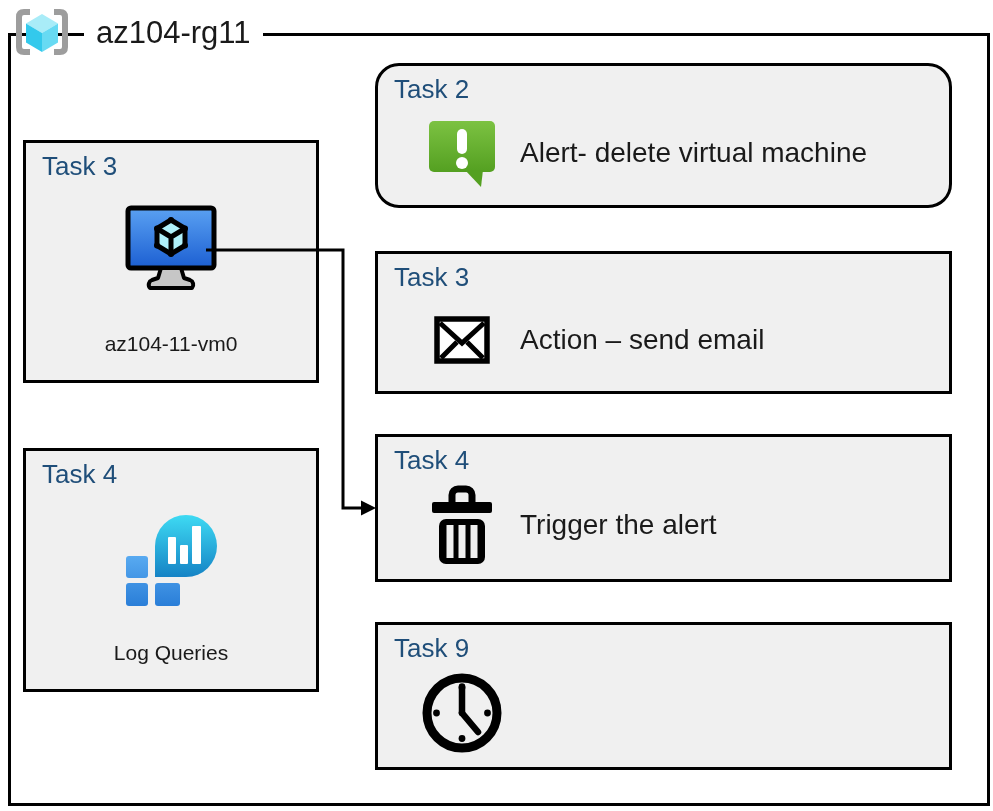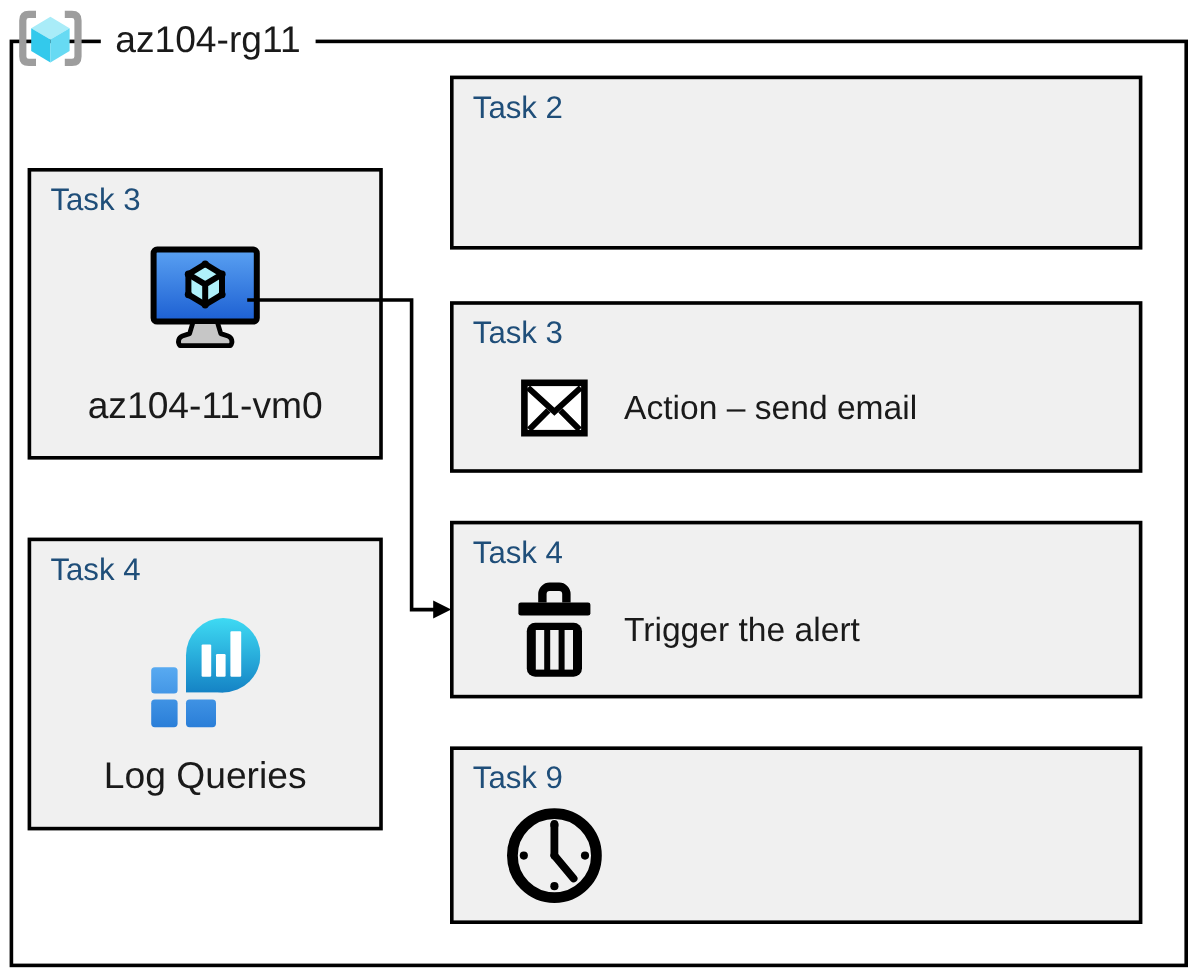--- a/index.html
+++ b/index.html
@@ -27,30 +27,30 @@
     position:absolute; background:#f0f0f0; border:3px solid #000;
     box-sizing:border-box;
   }
   .task-title {
     position:absolute; top:8px; left:16px;
     font-size:26px; color:#1f4e79; white-space:nowrap;
   }
 
   .box-task1 { left:23px;  top:140px; width:296px; height:243px; }
   .box-task6 { left:23px;  top:448px; width:296px; height:244px; }
-  .box-task2 { left:375px; top:63px;  width:577px; height:145px; }
+  .box-task2 { left:375px; top:63px;  width:577px; height:145px;border-radius:24px; }
   .box-task3 { left:375px; top:251px; width:577px; height:143px;text-align:center; }
   .box-task4 { left:375px; top:434px; width:577px; height:148px;padding-left:48px; }
   .box-task5 { left:375px; top:622px; width:577px; height:148px; }
 
   
   .center-icon { position:absolute; left:50%; transform:translateX(-50%); top:62px; }
   .bottom-label {
     position:absolute; bottom:24px; left:0; right:0; text-align:center;
-    font-size:31px; color:#1a1a1a; white-space:nowrap;
+    font-size:21px; color:#1a1a1a; white-space:nowrap;
   }
 
   
   .rrow {
     position:absolute; left:36px; right:8px; top:38px; bottom:4px;
     display:flex; align-items:center;
   }
   .icon-slot { width:96px; display:flex; justify-content:center; flex-shrink:0; }
   .rlabel { margin-left:10px; font-size:28px; color:#1a1a1a; white-space:nowrap; }
 
@@ -124,20 +124,37 @@
       <rect x="1" y="43" width="22" height="22" rx="3" fill="url(#gradSq)"></rect>
       <rect x="1" y="70" width="22" height="23" rx="3" fill="url(#gradSq)"></rect>
       <rect x="30" y="70" width="25" height="23" rx="3" fill="url(#gradSq)"></rect>
     </svg>
   </span>
   <div class="bottom-label">Log Queries</div>
 </div>
 
 <div class="task-box box-task2">
   <div class="task-title">Task 2</div>
+  <div class="rrow">
+    <span class="icon-slot">
+      <svg width="70" height="70" viewBox="0 0 70 70">
+        <defs>
+          <linearGradient id="gradGreen" x1="0" y1="0" x2="0" y2="1">
+            <stop offset="0" stop-color="#7cc242"></stop>
+              <stop offset="1" stop-color="#54a021"></stop>
+          </linearGradient>
+        </defs>
+        <rect x="2" y="3" width="66" height="51" rx="5" fill="url(#gradGreen)"></rect>
+        <polygon points="38,52 56,52 54,69" fill="#54a021"></polygon>
+        <rect x="30" y="11" width="10" height="25" rx="5" fill="#ffffff"></rect>
+        <circle cx="35" cy="45" r="6" fill="#ffffff"></circle>
+      </svg>
+    </span>
+    <span class="rlabel">Alert- delete virtual machine</span>
+  </div>
 </div>
 
 <div class="task-box box-task3">
   <div class="task-title">Task 3</div>
   <div class="rrow">
     <span class="icon-slot">
       <svg width="56" height="50" viewBox="0 0 56 50">
         <rect x="3" y="4" width="50" height="42" fill="#ffffff" stroke="#000" stroke-width="5.5"></rect>
         <path d="M6 8 L28 28 L50 8" fill="none" stroke="#000" stroke-width="5"></path>
         <path d="M7 43 L23 27 M49 43 L33 27" fill="none" stroke="#000" stroke-width="5"></path>

